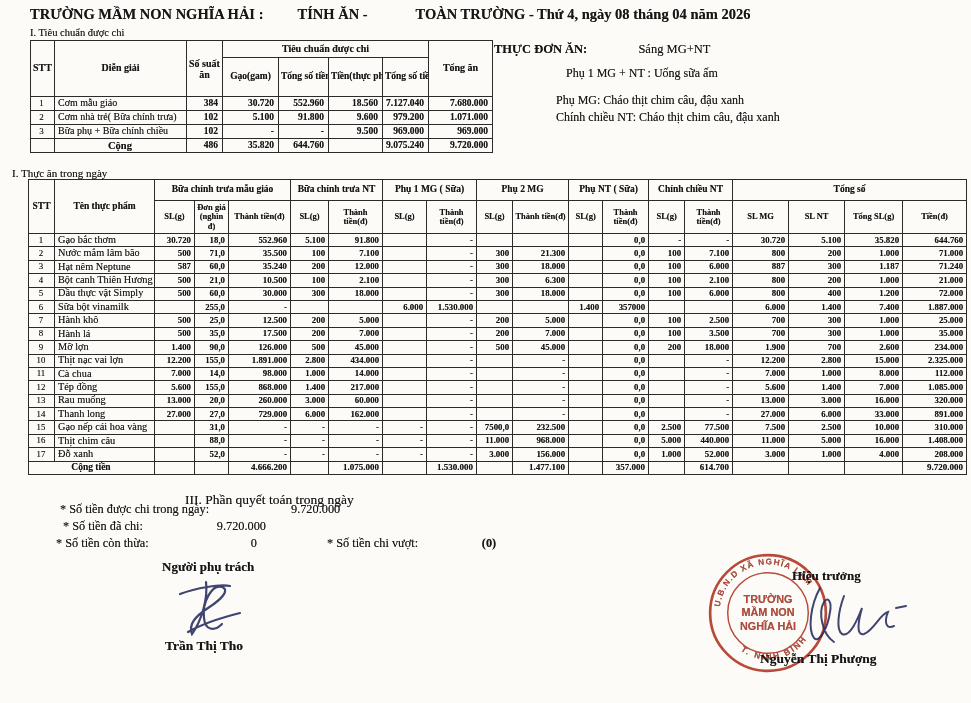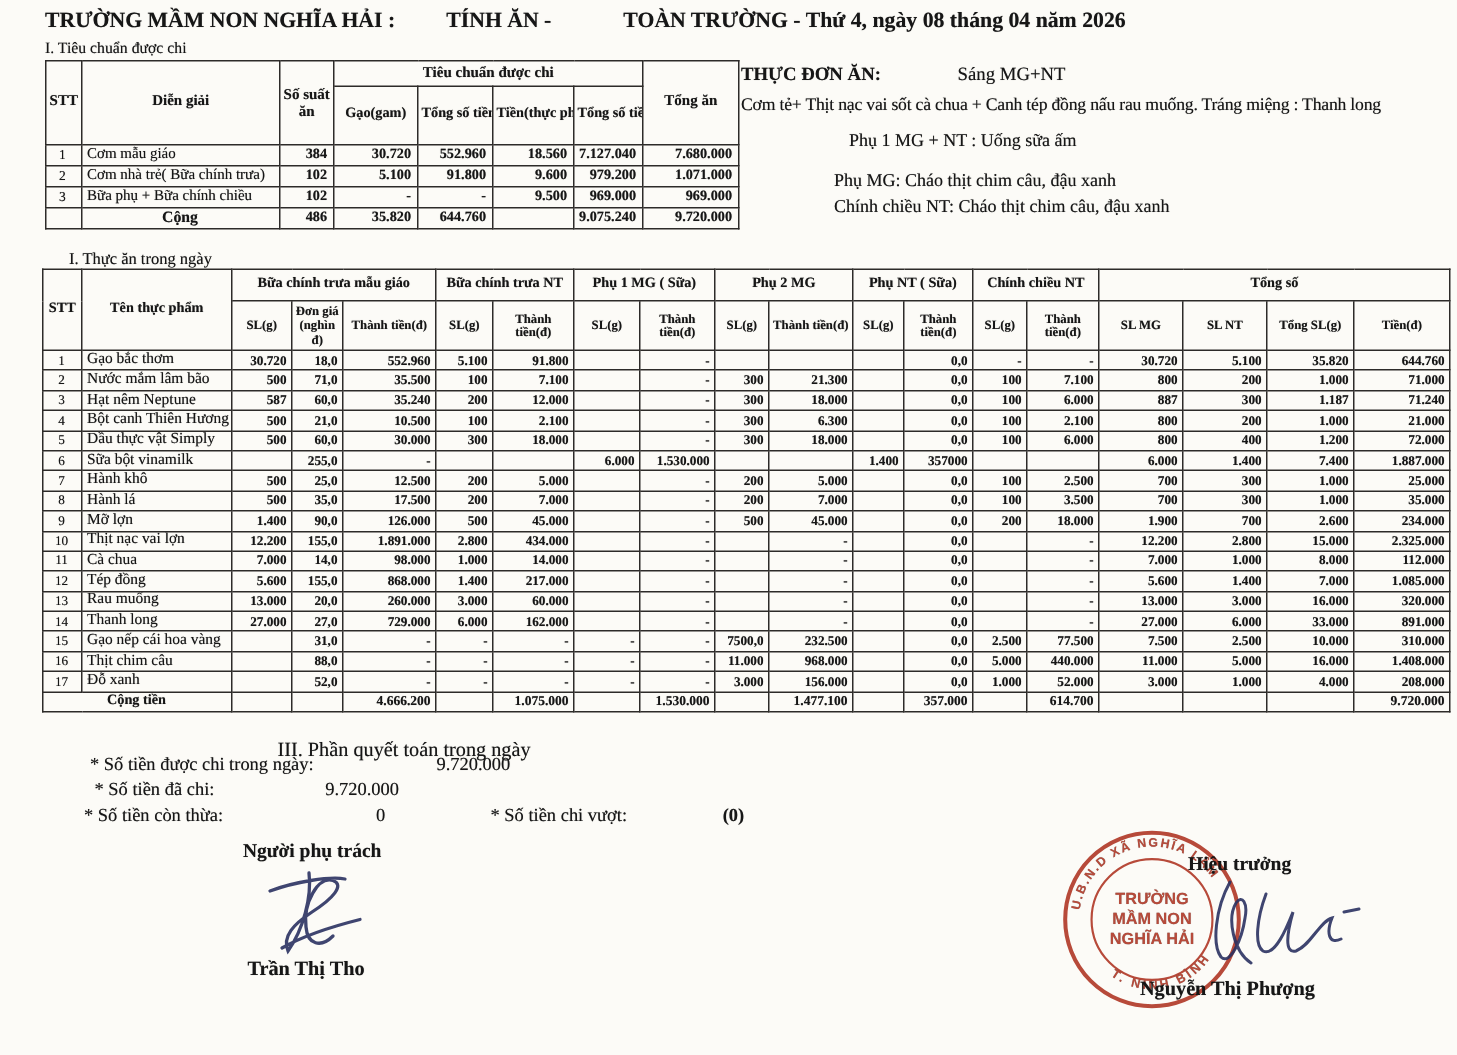--- a/index.html
+++ b/index.html
@@ -9,21 +9,21 @@
     overflow:hidden;
   }
   .ink{text-shadow:0 0 .45px rgba(20,20,20,.55);}
   
   .title-row{position:absolute;left:30px;top:6px;width:935px;display:flex;align-items:baseline;
     font-weight:bold;font-size:14.5px;white-space:nowrap;}
   .title-row .gap1{margin-left:34px;}
   .title-row .gap2{margin-left:48px;}
   .sec-label{position:absolute;font-weight:normal;}
   #sec1{left:30px;top:27px;font-size:10.5px;}
-  #sec2{left:46px;top:167px;font-size:11px;}
+  #sec2{left:12px;top:167px;font-size:11px;}
   #sec3{left:185px;top:492px;font-size:13.5px;}
   
   table{border-collapse:collapse;table-layout:fixed;position:absolute;background:transparent;}
   th,td{border:1px solid #2d2b29;overflow:hidden;white-space:nowrap;line-height:1.05;padding:0 2px;}
   th{font-weight:bold;text-align:center;}
   
   #t1{left:30px;top:40px;width:462px;font-size:9.5px;}
   #t1 thead tr.grp th{height:16px;font-size:10px;}
   #t1 thead tr.sub th{height:38px;font-size:9.5px;}
   #t1 th.tiny{font-size:6px;}
@@ -143,21 +143,20 @@
           <td>9.720.000</td>
         </tr>
       </tbody>
   </table>
 
   <div class="menu">
     <div class="l1">
       <span class="lbl">THỰC ĐƠN ĂN:</span>
       <span class="ses">Sáng MG+NT</span>
     </div>
-    <div class="l2">Cơm tẻ+ Thịt nạc vai sốt cà chua + Canh tép đồng nấu rau muống. Tráng miệng : Thanh long</div>
     <div class="l3">Phụ 1 MG + NT : Uống sữa ấm</div>
     <div class="l4">Phụ MG: Cháo thịt chim câu, đậu xanh</div>
     <div class="l5">Chính chiều NT:  Cháo thịt chim câu, đậu xanh</div>
   </div>
 
   <div id="sec2" class="sec-label">I. Thực ăn trong ngày</div>
 
   <table id="t2">
     <colgroup>
       <col style="width:26px">

